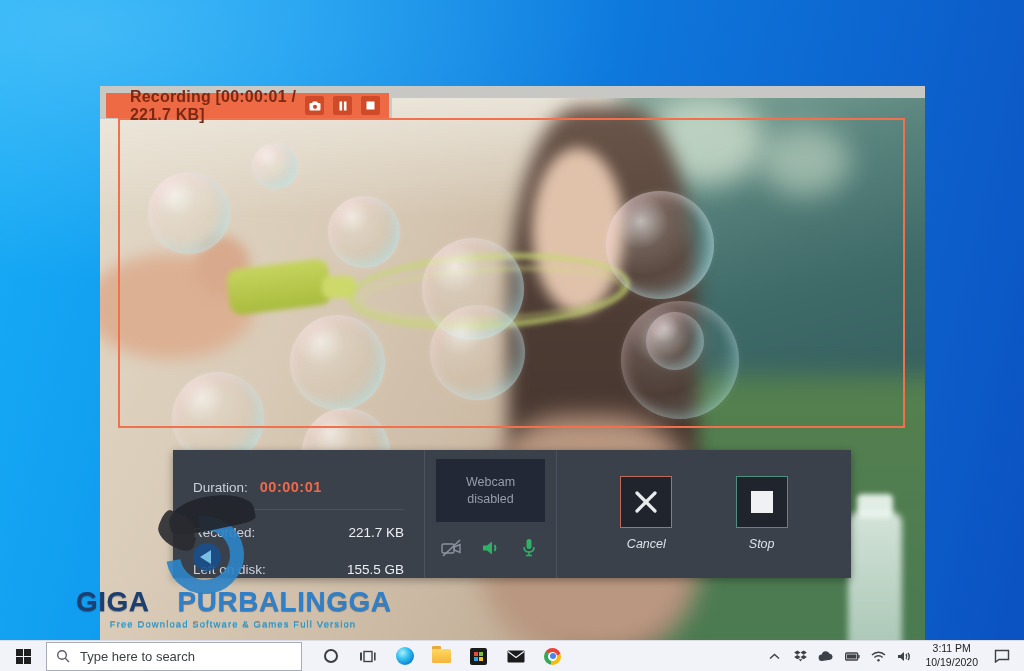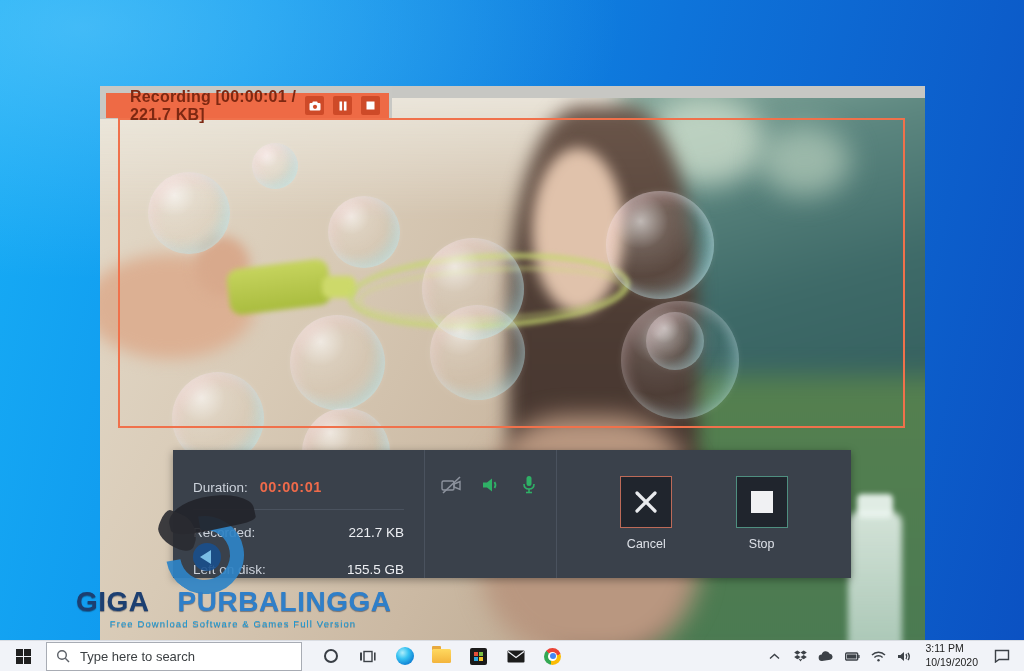--- a/index.html
+++ b/index.html
@@ -94,21 +94,21 @@
   .webcam-icons { display:flex; justify-content:space-between; align-items:center;
     margin-top:13px; padding:0 3px; }
   .webcam-icons .aicon { width:26px; height:26px; display:flex; align-items:center;
     justify-content:center; cursor:pointer; }
   .panel-buttons { flex:1; display:flex; justify-content:space-evenly; align-items:flex-start;
     padding-top:26px; }
   .pbtn { display:flex; flex-direction:column; align-items:center; cursor:pointer; }
   .pbtn-box { width:52px; height:52px; background:#20252d; border:1px solid #4f8f80;
     display:flex; align-items:center; justify-content:center; }
   .pbtn.cancel .pbtn-box { border-color:#bd6a58; }
-  .pbtn-label { margin-top:9px; font-size:12.5px; color:#dde1e8; }
+  .pbtn-label { margin-top:9px; font-size:12.5px; color:#dde1e8;font-style:italic; }
 
   
   .watermark { position:absolute; left:76px; top:494px; width:314px; height:140px; z-index:10; }
   .wm-swirl { position:absolute; left:90px; top:22px; width:78px; height:78px; border-radius:50%;
     border:14px solid #2f84c6; border-left-color:transparent; transform:rotate(35deg);
     opacity:.92; }
   .wm-swirl-core { position:absolute; left:117px; top:49px; width:28px; height:28px;
     border-radius:50%; background:#194f8c; opacity:.9; }
   .wm-swirl-tri { position:absolute; left:124px; top:56px; width:0; height:0;
     border-top:7px solid transparent; border-bottom:7px solid transparent;
@@ -160,21 +160,21 @@
   .store .grid i:nth-child(3){background:#2fa7e0;} .store .grid i:nth-child(4){background:#f5c428;}
   .chrome { width:17px; height:17px; border-radius:50%; position:relative;
     background:conic-gradient(from -45deg, #ea4335 0 33%, #fbbc05 33% 66%, #34a853 66% 100%); }
   .chrome::before { content:""; position:absolute; left:4px; top:4px; width:9px; height:9px;
     border-radius:50%; background:#fff; }
   .chrome::after { content:""; position:absolute; left:5.5px; top:5.5px; width:6px; height:6px;
     border-radius:50%; background:#4285f4; }
   .tb-tray { margin-left:auto; display:flex; align-items:center; gap:8px; padding-right:10px; }
   .tray-i { display:flex; align-items:center; justify-content:center; cursor:pointer;
     width:18px; height:26px; }
-  .tb-clock { text-align:left; font-size:10.5px; line-height:1.3; color:#1d1d1d;
+  .tb-clock { text-align:center; font-size:10.5px; line-height:1.3; color:#1d1d1d;
     margin:0 4px; cursor:pointer; white-space:nowrap; }
   svg .ln { stroke:#3c4147; stroke-width:1.4; fill:none; }
   svg .fl { fill:#3c4147; }
 </style>
 </head>
 <body>
 
 <div class="desktop"></div>
 
 <div class="window">
@@ -247,20 +247,23 @@
       <span class="stat-label">Recorded:</span>
       <span class="stat-value">221.7 KB</span>
     </div>
     <div class="stat-row rest">
       <span class="stat-label">Left on disk:</span>
       <span class="stat-value">155.5 GB</span>
     </div>
   </div>
 
   <div class="panel-webcam">
+    <div class="webcam-box">
+      <span>Webcam disabled</span>
+    </div>
     <div class="webcam-icons">
       <span class="aicon">
         <svg width="24" height="20" viewBox="0 0 24 20">
           <rect x="2" y="6" width="12" height="9" rx="1.5" class="ln" style="stroke:#8d939e"></rect>
           <path d="M14 9 L20 6.5 V14.5 L14 12 Z" class="ln" style="stroke:#8d939e"></path>
           <line x1="3" y1="18" x2="20" y2="2" stroke="#8d939e" stroke-width="1.6"></line>
         </svg>
       </span>
       <span class="aicon">
         <svg width="20" height="18" viewBox="0 0 20 18">

